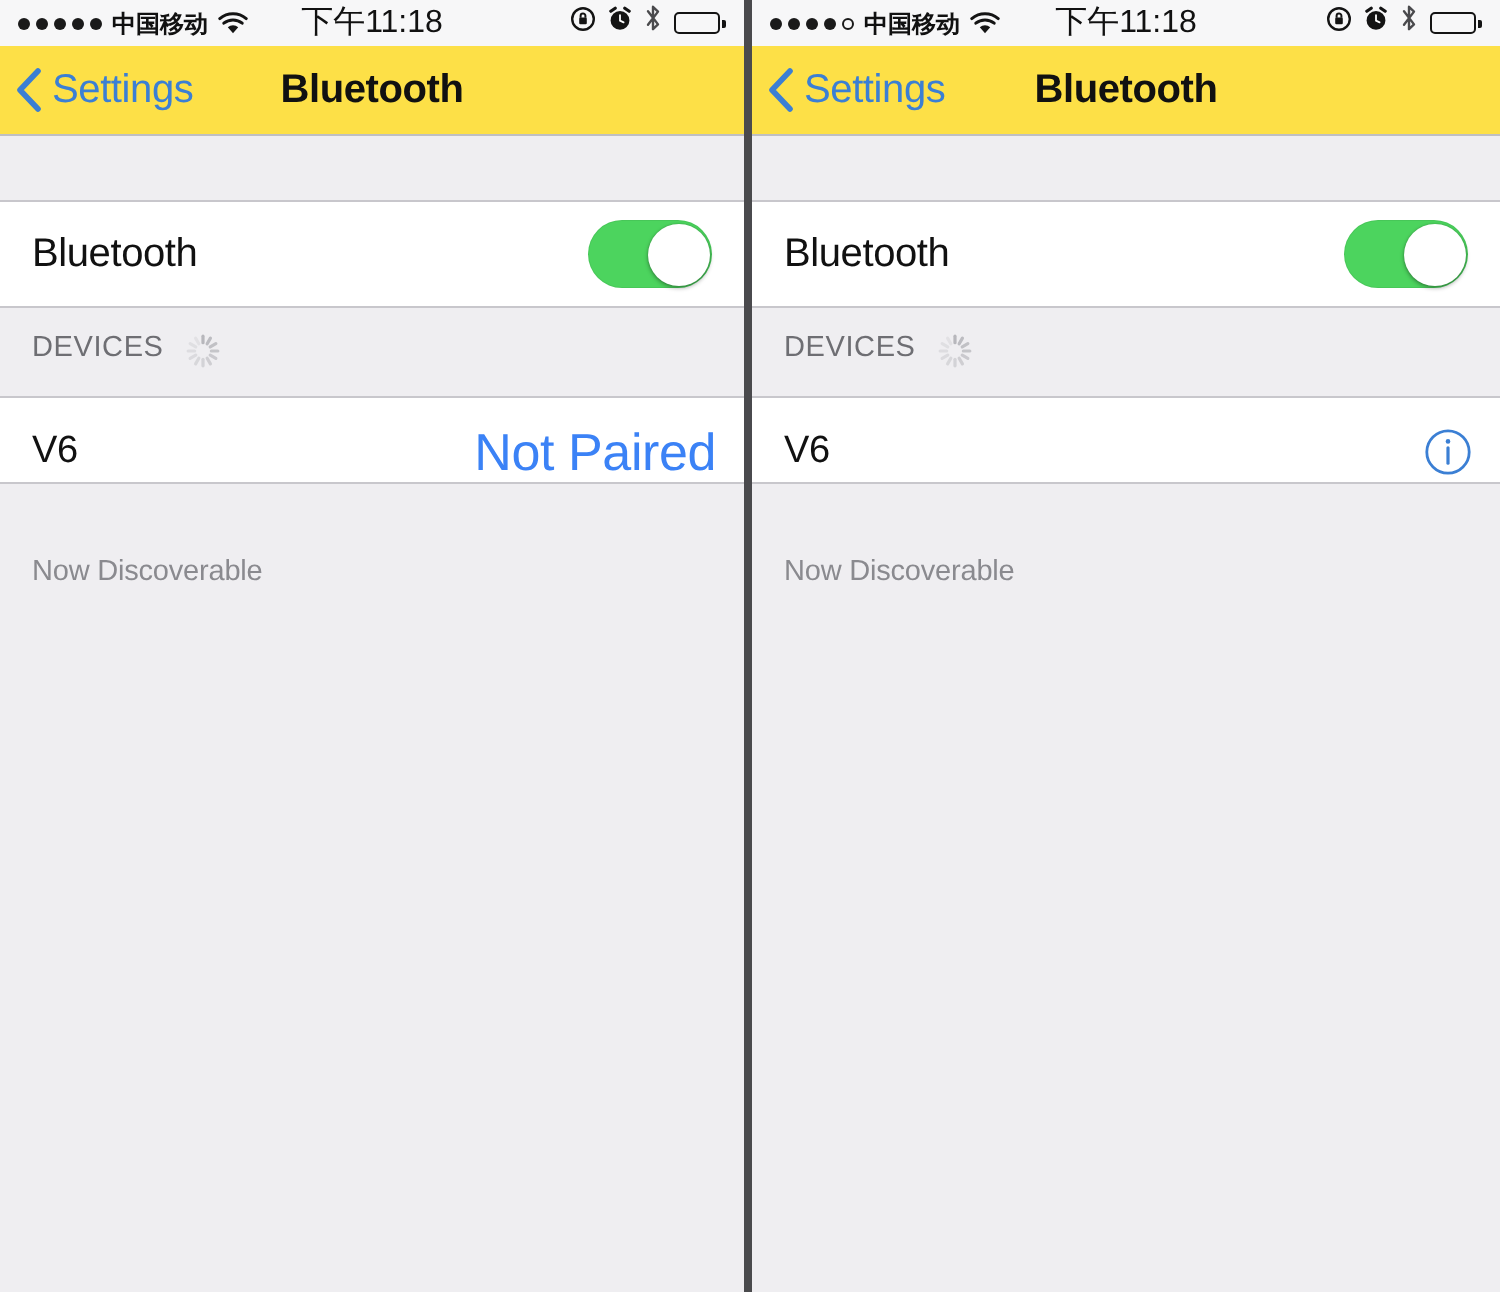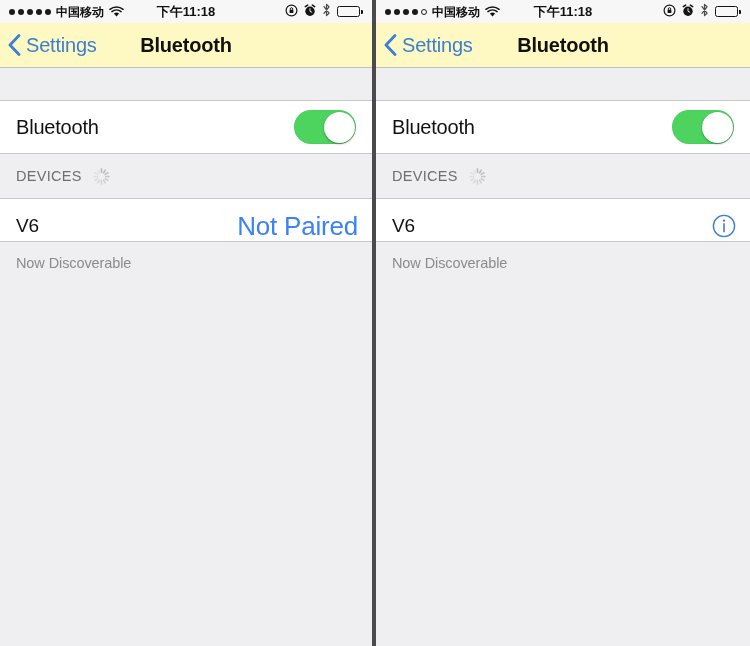--- a/index.html
+++ b/index.html
@@ -73,22 +73,22 @@
     color: #111;
     font-weight: 600;
     letter-spacing: 0px;
     line-height: 1;
   }
   .wifi-ico { display:block; }
   .sb-center {
     position: absolute;
     left: 0; right: 0;
     text-align: center;
-    font-size: 13px;
-    font-weight: bold;
+    font-size: 16px;
+    font-weight: normal;
     color: #111;
     pointer-events: none;
   }
   .sb-right {
     margin-left: auto;
     display: flex;
     align-items: center;
     gap: 6px;
   }
   .batt {
@@ -114,21 +114,21 @@
     height: 4px;
     background: #141414;
     border-radius: 0 1px 1px 0;
     margin-left: 1px;
   }
 
   
   .navbar {
     position: relative;
     height: 45px;
-    background: #fef9c3;
+    background: #fde047;
     border-bottom: 1px solid #bfbfc2;
     display: flex;
     align-items: center;
     box-sizing: border-box;
   }
   .back-btn {
     display: flex;
     align-items: center;
     gap: 5px;
     padding-left: 8px;
@@ -202,22 +202,22 @@
     height: 31px;
     border-radius: 50%;
     background: #ffffff;
     box-shadow: 0 1px 2px rgba(0,0,0,0.35), 0 0 1px rgba(0,0,0,0.2);
   }
 
   
   .sec-header {
     height: 44px;
     display: flex;
-    align-items: center;
-    padding: 0 0 0 16px;
+    align-items: flex-start;
+    padding: 12px 0 0 16px;
     box-sizing: border-box;
     gap: 10px;
   }
   .sec-title {
     font-size: 14.5px;
     color: #6e6e73;
     letter-spacing: 0.3px;
   }
   .spinner {
     display: block;
@@ -248,20 +248,21 @@
     width: 24px;
     height: 24px;
     display: block;
     cursor: pointer;
   }
   .footnote {
     font-size: 14.5px;
     color: #8a8a8f;
     padding: 13px 0 0 16px;
     letter-spacing: -0.1px;
+    margin-top: 23px;
   }
 </style>
 </head>
 <body>
 
 <div class="stage">
 
   <div class="panel left">
 
     <div class="statusbar">

